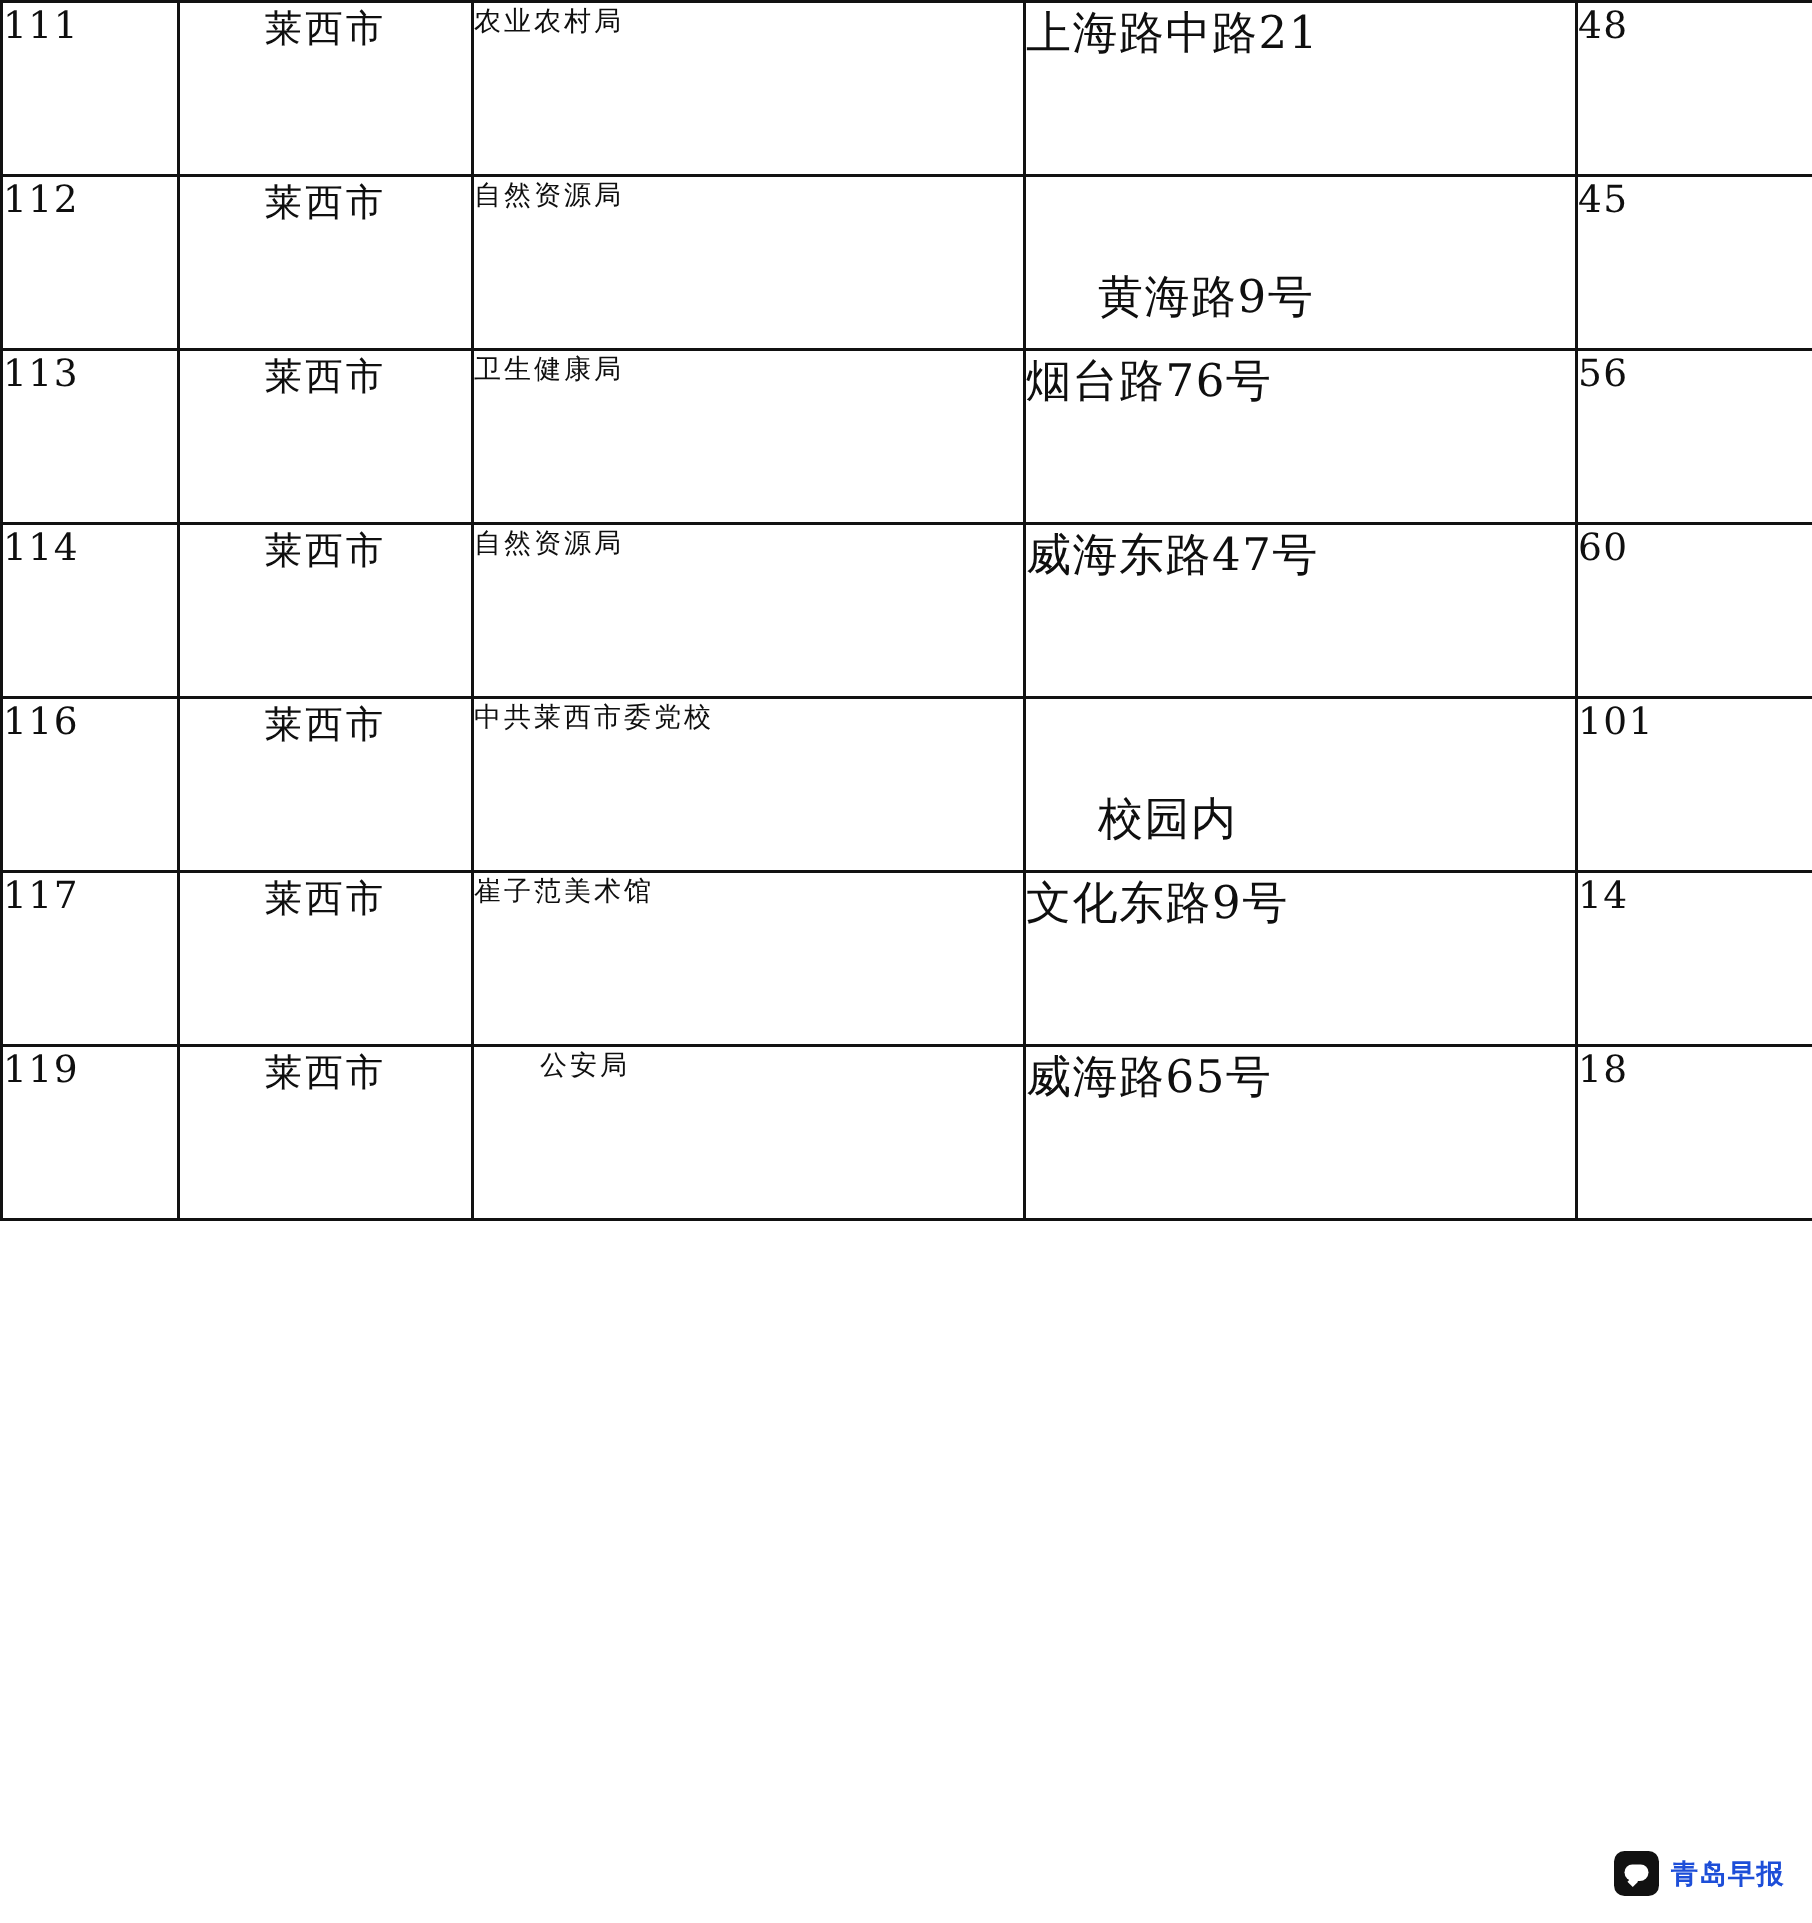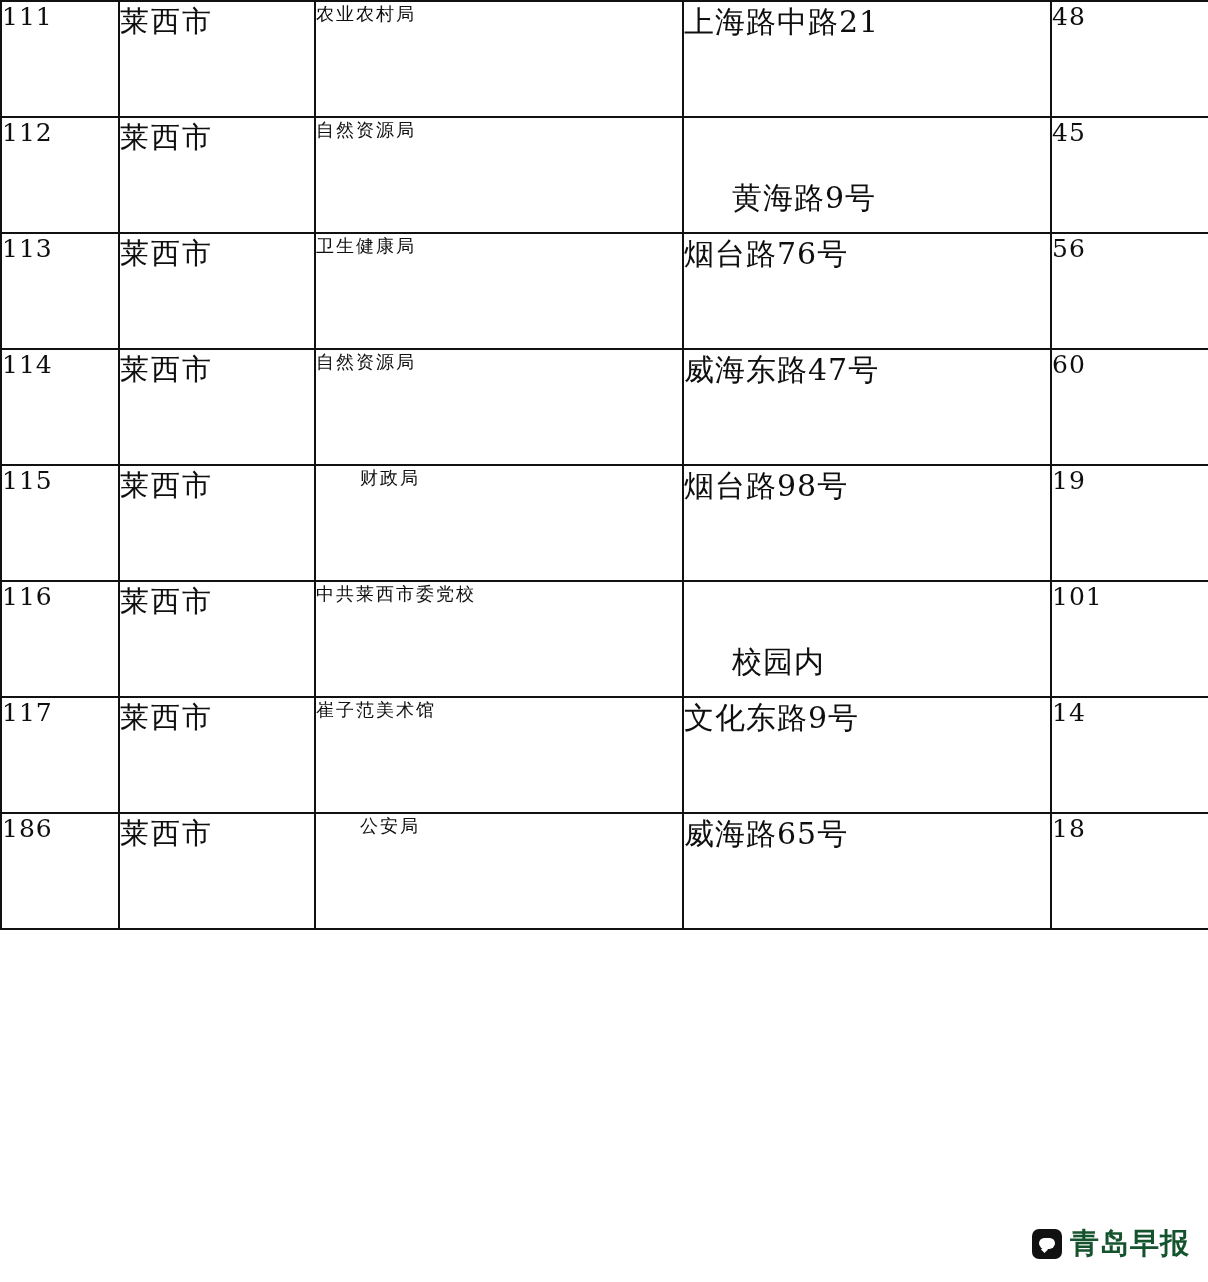--- a/index.html
+++ b/index.html
@@ -37,23 +37,24 @@
   col.c-addr  { width: 368px; }
   col.c-count { width: 158px; }
 
   .cell-index {
     font-size: 25px;
     letter-spacing: 1px;
     padding: 6px 0 0 8px;
     font-family: "DejaVu Serif", "Liberation Serif", serif;
   }
   .cell-city {
-    font-size: 29px;
+    font-size: 25px;
     padding: 32px 0 0 18px;
     letter-spacing: 2px;
+    text-align: center;
   }
   .cell-unit {
     font-size: 18px;
     padding: 48px 0 0 14px;
     letter-spacing: 2px;
   }
   .cell-unit.indent {
     padding-left: 44px;
   }
   .cell-addr {
@@ -106,23 +107,23 @@
     content: "";
     position: absolute;
     left: 10px;
     top: 18px;
     width: 5px;
     height: 5px;
     background: #ffffff;
     transform: rotate(45deg);
   }
   .wm-text {
-    font-size: 29px;
+    font-size: 18px;
     font-weight: bold;
-    color: #14532d;
+    color: #1d4ed8;
     letter-spacing: 1px;
     white-space: nowrap;
   }
 </style>
 </head>
 <body>
 
 <table class="doc-table">
   <colgroup>
     <col class="c-index">
@@ -158,47 +159,40 @@
     </tr>
 
     <tr>
       <td class="cell-index">114</td>
       <td class="cell-city">莱西市</td>
       <td class="cell-unit">自然资源局</td>
       <td class="cell-addr">威海东路47号</td>
       <td class="cell-count">60</td>
     </tr>
 
-    <tr>
-      <td class="cell-index">115</td>
-      <td class="cell-city">莱西市</td>
-      <td class="cell-unit indent">财政局</td>
-      <td class="cell-addr">烟台路98号</td>
-      <td class="cell-count">19</td>
-    </tr>
 
     <tr>
       <td class="cell-index">116</td>
       <td class="cell-city">莱西市</td>
       <td class="cell-unit">中共莱西市委党校</td>
       <td class="cell-addr low center">校园内</td>
       <td class="cell-count">101</td>
     </tr>
 
     <tr>
       <td class="cell-index">117</td>
       <td class="cell-city">莱西市</td>
       <td class="cell-unit">崔子范美术馆</td>
       <td class="cell-addr">文化东路9号</td>
       <td class="cell-count">14</td>
     </tr>
 
 
     <tr>
-      <td class="cell-index">186</td>
+      <td class="cell-index">119</td>
       <td class="cell-city">莱西市</td>
       <td class="cell-unit indent">公安局</td>
       <td class="cell-addr">威海路65号</td>
       <td class="cell-count">18</td>
     </tr>
 
 
   </tbody>
 </table>
 

